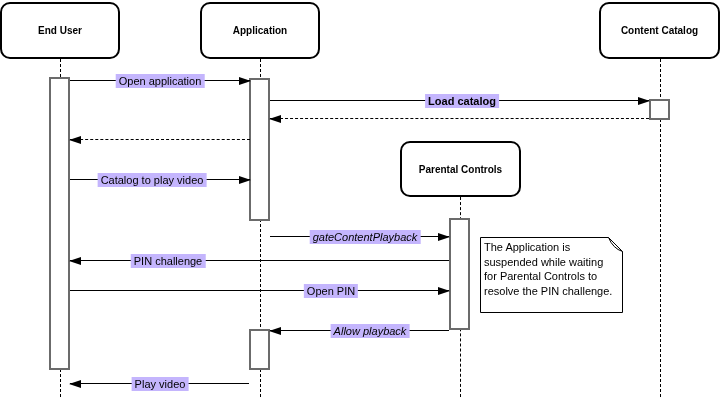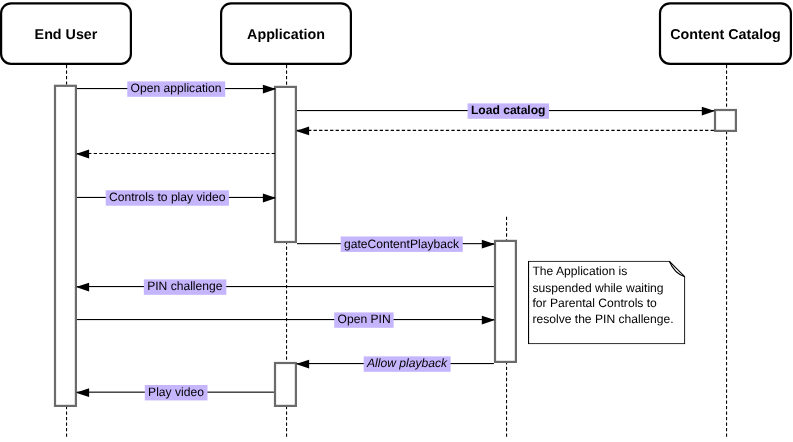--- a/index.html
+++ b/index.html
@@ -2,21 +2,21 @@
 <html><head>
 <meta charset="utf-8">
 <style>
   html,body{margin:0;padding:0;background:#ffffff;}
   .canvas{position:relative;width:721px;height:402px;background:#ffffff;overflow:hidden;
           font-family:"Liberation Sans", sans-serif;color:#000;}
 
   
   .actor{position:absolute;height:57px;background:#fff;border:2px solid #000;border-radius:10px;
          box-sizing:border-box;display:flex;align-items:center;justify-content:center;
-         font-weight:bold;font-size:13px;z-index:5;text-align:right;}
+         font-weight:bold;font-size:10px;z-index:5;text-align:right;}
 
   
   .lifeline{position:absolute;width:0;border-left:1px dashed #000;z-index:1;}
 
   
   .activation{position:absolute;width:21px;background:#fff;border:2px solid #6b6b6b;
               box-sizing:border-box;z-index:2;}
 
   
   .msg{position:absolute;height:0;border-top:1px solid #000;z-index:3;}
@@ -62,44 +62,44 @@
   <div class="msg dashed" style="left:270px;top:118px;width:379px;">
     <span class="arr left"></span>
   </div>
 
   <div class="msg dashed" style="left:70px;top:139px;width:180px;">
     <span class="arr left"></span>
   </div>
 
   <div class="msg" style="left:70px;top:179px;width:180px;">
     <span class="arr right"></span>
-    <span class="msg-label" style="left:82px;">Controls to play video</span>
+    <span class="msg-label" style="left:82px;">Catalog to play video</span>
   </div>
 
-  <div class="msg" style="left:270px;top:221px;width:179px;">
+  <div class="msg" style="left:270px;top:236px;width:179px;font-style:italic;">
     <span class="arr right"></span>
     <span class="msg-label" style="left:95px;">gateContentPlayback</span>
   </div>
 
   <div class="msg" style="left:70px;top:260px;width:379px;">
     <span class="arr left"></span>
     <span class="msg-label" style="left:98px;">PIN challenge</span>
   </div>
 
   <div class="msg" style="left:70px;top:290px;width:379px;">
     <span class="arr right"></span>
     <span class="msg-label" style="left:261px;">Open PIN</span>
   </div>
 
   <div class="msg" style="left:270px;top:330px;width:179px;">
     <span class="arr left"></span>
     <span class="msg-label" style="left:100px;font-style:italic;">Allow playback</span>
   </div>
 
-  <div class="msg" style="left:70px;top:356px;width:179px;text-decoration:underline;">
+  <div class="msg" style="left:70px;top:383px;width:179px;text-decoration:underline;">
     <span class="arr left"></span>
     <span class="msg-label" style="left:90px;">Play video</span>
   </div>
 
   <div class="note">
     <svg width="143" height="76">
       <path d="M0.5,0.5 L128.5,0.5 L142.5,14.5 L142.5,75.5 L0.5,75.5 Z" fill="#ffffff" stroke="#000000" stroke-width="1"></path>
       <path d="M128.5,0.5 Q133,11.5 142.5,14.5" fill="none" stroke="#000000" stroke-width="1"></path>
     </svg>
     <div class="note-text">The Application is suspended while waiting for Parental Controls to resolve the PIN challenge.</div>
@@ -107,14 +107,17 @@
 
   <div class="actor" style="left:0px;top:2px;width:120px;">
     <span>End User</span>
   </div>
   <div class="actor" style="left:599px;top:2px;width:121px;">
     <span>Content Catalog</span>
   </div>
   <div class="actor" style="left:200px;top:2px;width:120px;">
     <span>Application</span>
   </div>
+  <div class="actor" style="left:400px;top:141px;width:121px;height:56px;">
+    <span>Parental Controls</span>
+  </div>
 
 </div>
 
 </body></html>

